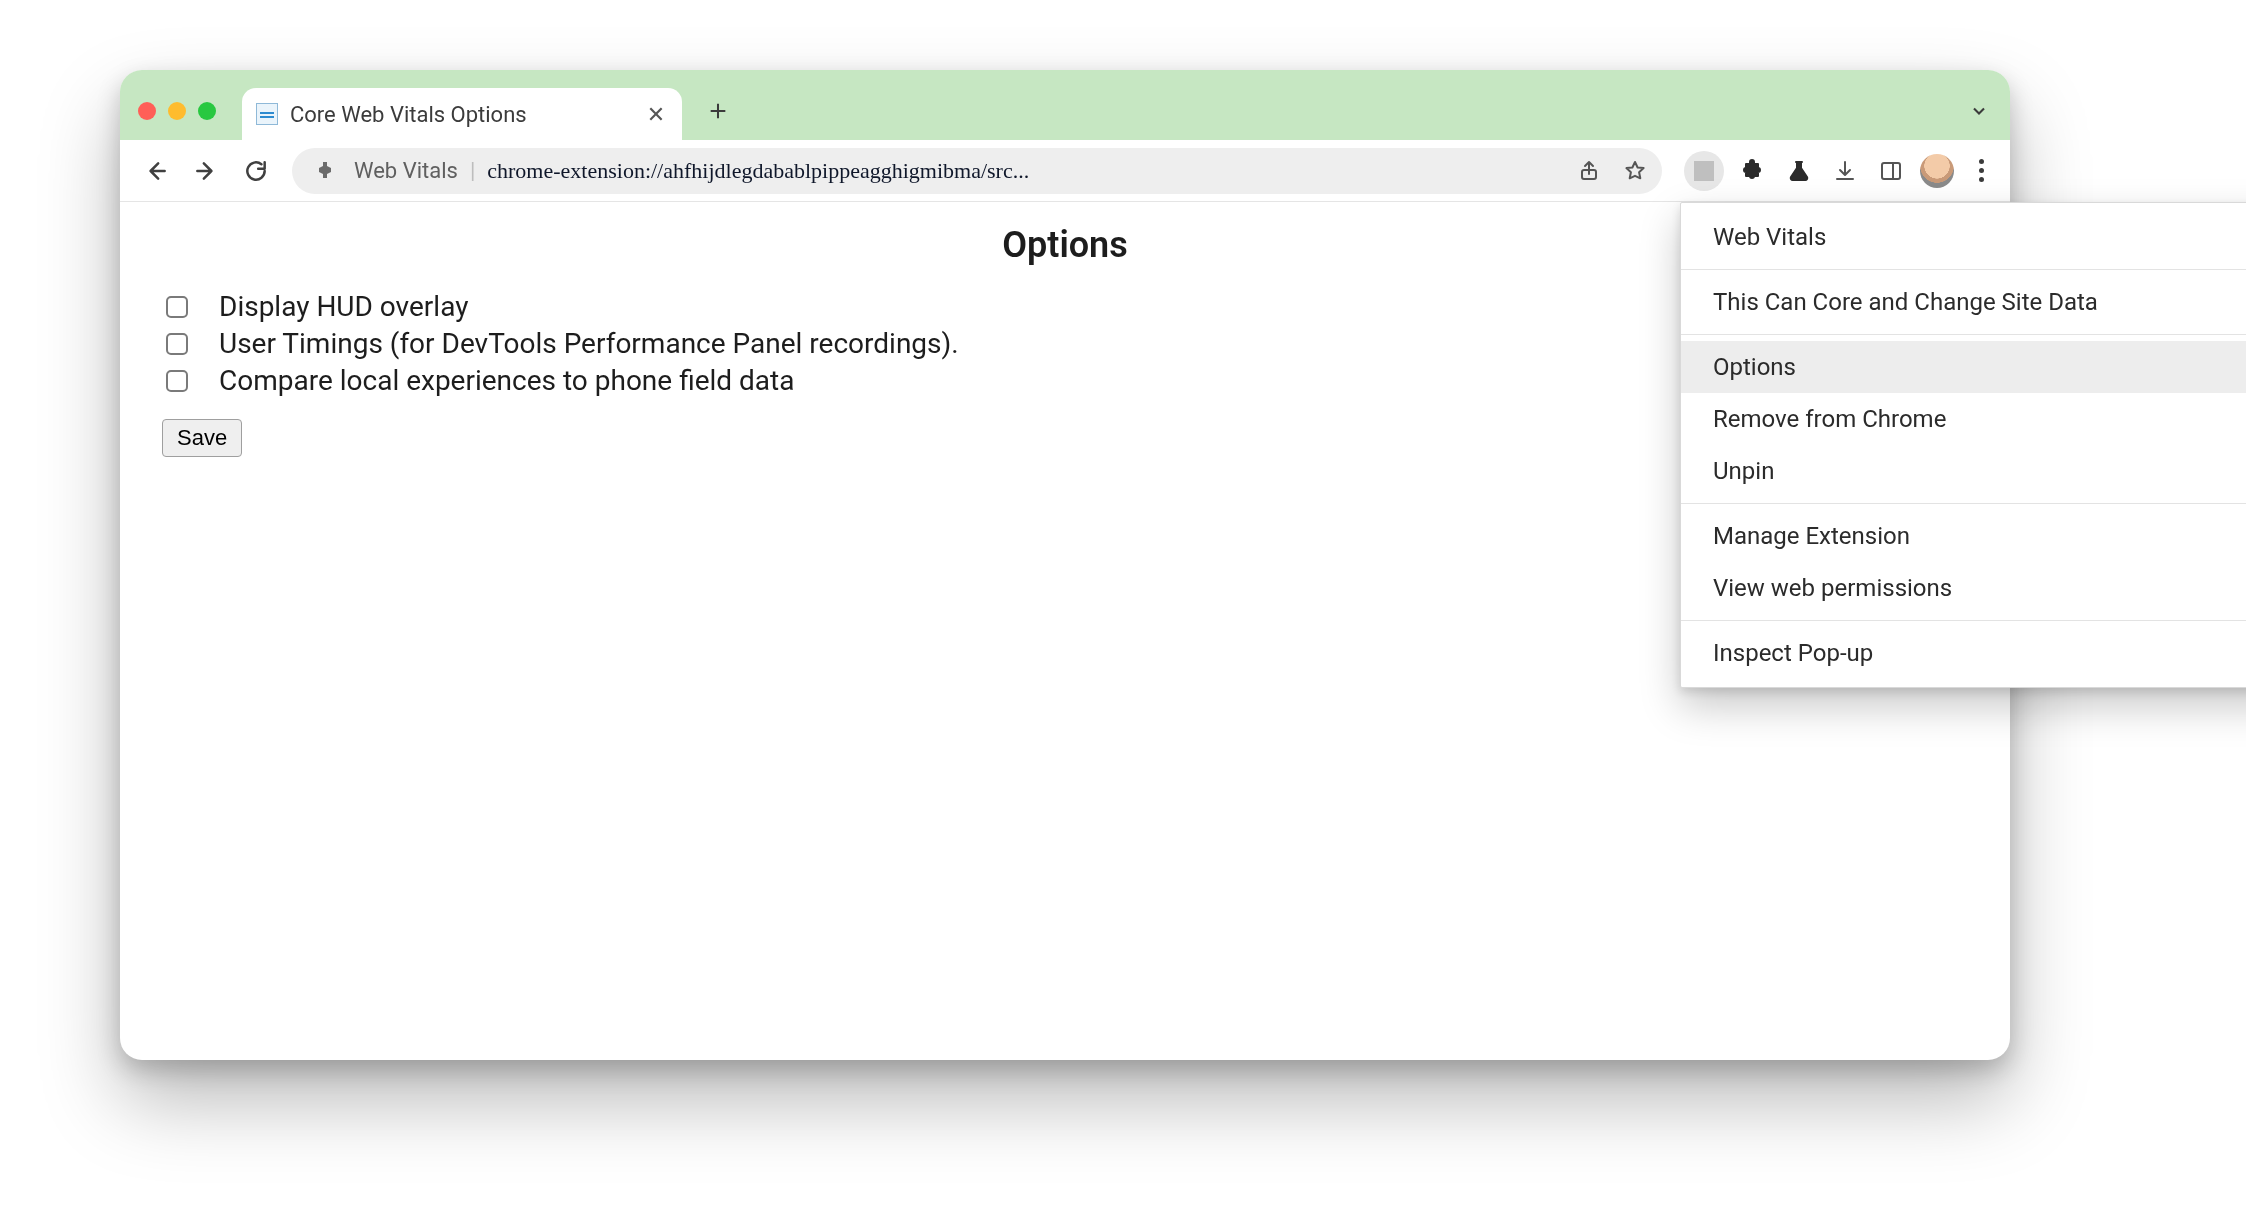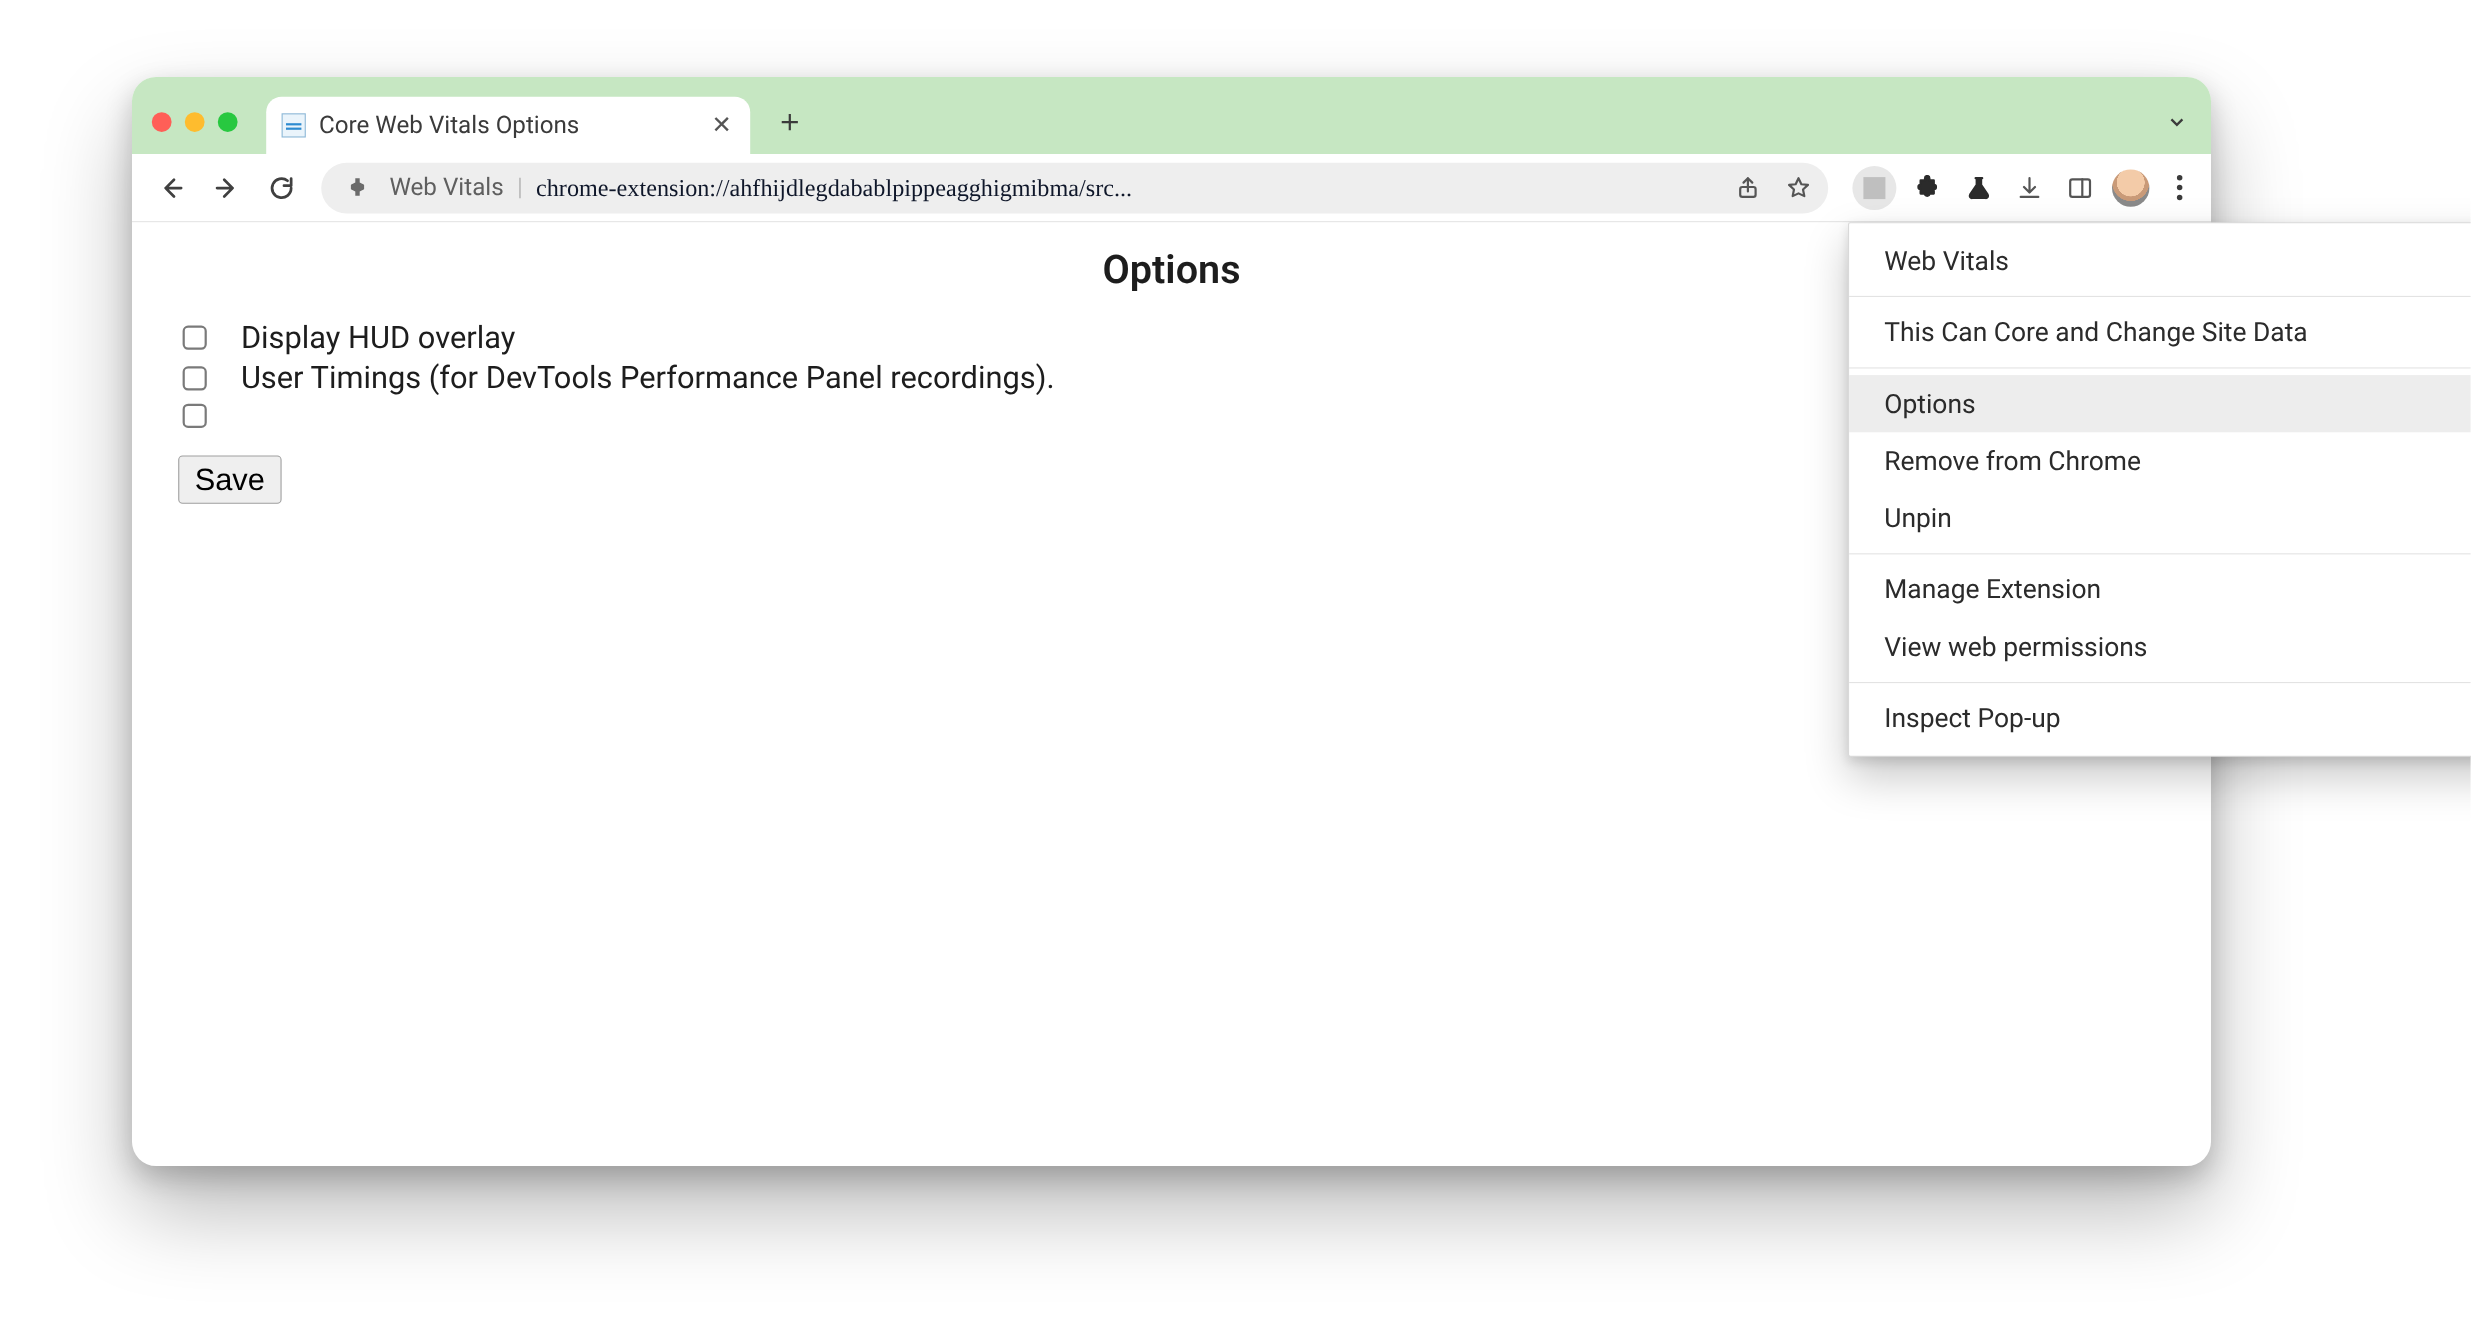--- a/index.html
+++ b/index.html
@@ -111,21 +111,21 @@
   .opt-row{display:flex;align-items:center;gap:28px;font-size:28px;color:#1d1d1d;margin:4px 0;}
   .cb{
     appearance:none;-webkit-appearance:none;width:22px;height:22px;border:2px solid #7a7a7a;border-radius:5px;
     background:#fff;display:inline-block;position:relative;cursor:pointer;flex:0 0 auto;
   }
   .cb:checked{background:#1877f2;border-color:#1877f2;}
   .cb:checked::after{
     content:"";position:absolute;left:5px;top:1px;width:6px;height:12px;border:solid #fff;border-width:0 3px 3px 0;transform:rotate(40deg);
   }
   .save-btn{
-    margin-top:18px;font-size:28px;padding:5px 14px;background:#efefef;border:1px solid #9f9f9f;border-radius:4px;cursor:pointer;
+    margin-top:18px;font-size:22px;padding:5px 14px;background:#efefef;border:1px solid #9f9f9f;border-radius:4px;cursor:pointer;
   }
   
   .ctx{
     position:absolute;top:132px;left:calc(100% - 330px);width:640px;background:#fff;border:1px solid #d9d9d9;
     border-radius:2px;box-shadow:0 18px 40px rgba(0,0,0,0.22),0 4px 10px rgba(0,0,0,0.12);
     padding:8px 0;font-size:24px;color:#2b2b2b;z-index:20;
   }
   .ctx-item{
     padding:12px 32px;display:flex;align-items:center;justify-content:space-between;cursor:pointer;white-space:nowrap;
   }
@@ -241,20 +241,21 @@
           <label class="opt-row">
             <input type="checkbox" class="cb" style="">
             <span>Display HUD overlay</span>
           </label>
           <label class="opt-row">
             <input type="checkbox" class="cb" style="">
             <span>User Timings (for DevTools Performance Panel recordings).</span>
           </label>
           <label class="opt-row">
             <input type="checkbox" class="cb" style="">
+            <span>Compare local experiences to phone field data</span>
           </label>
         </div>
       <button class="save-btn">Save</button>
     </div>
 
     <div class="ctx">
       <div class="ctx-item title">
         <span>Web Vitals</span>
       </div>
       <div class="ctx-sep"></div>

